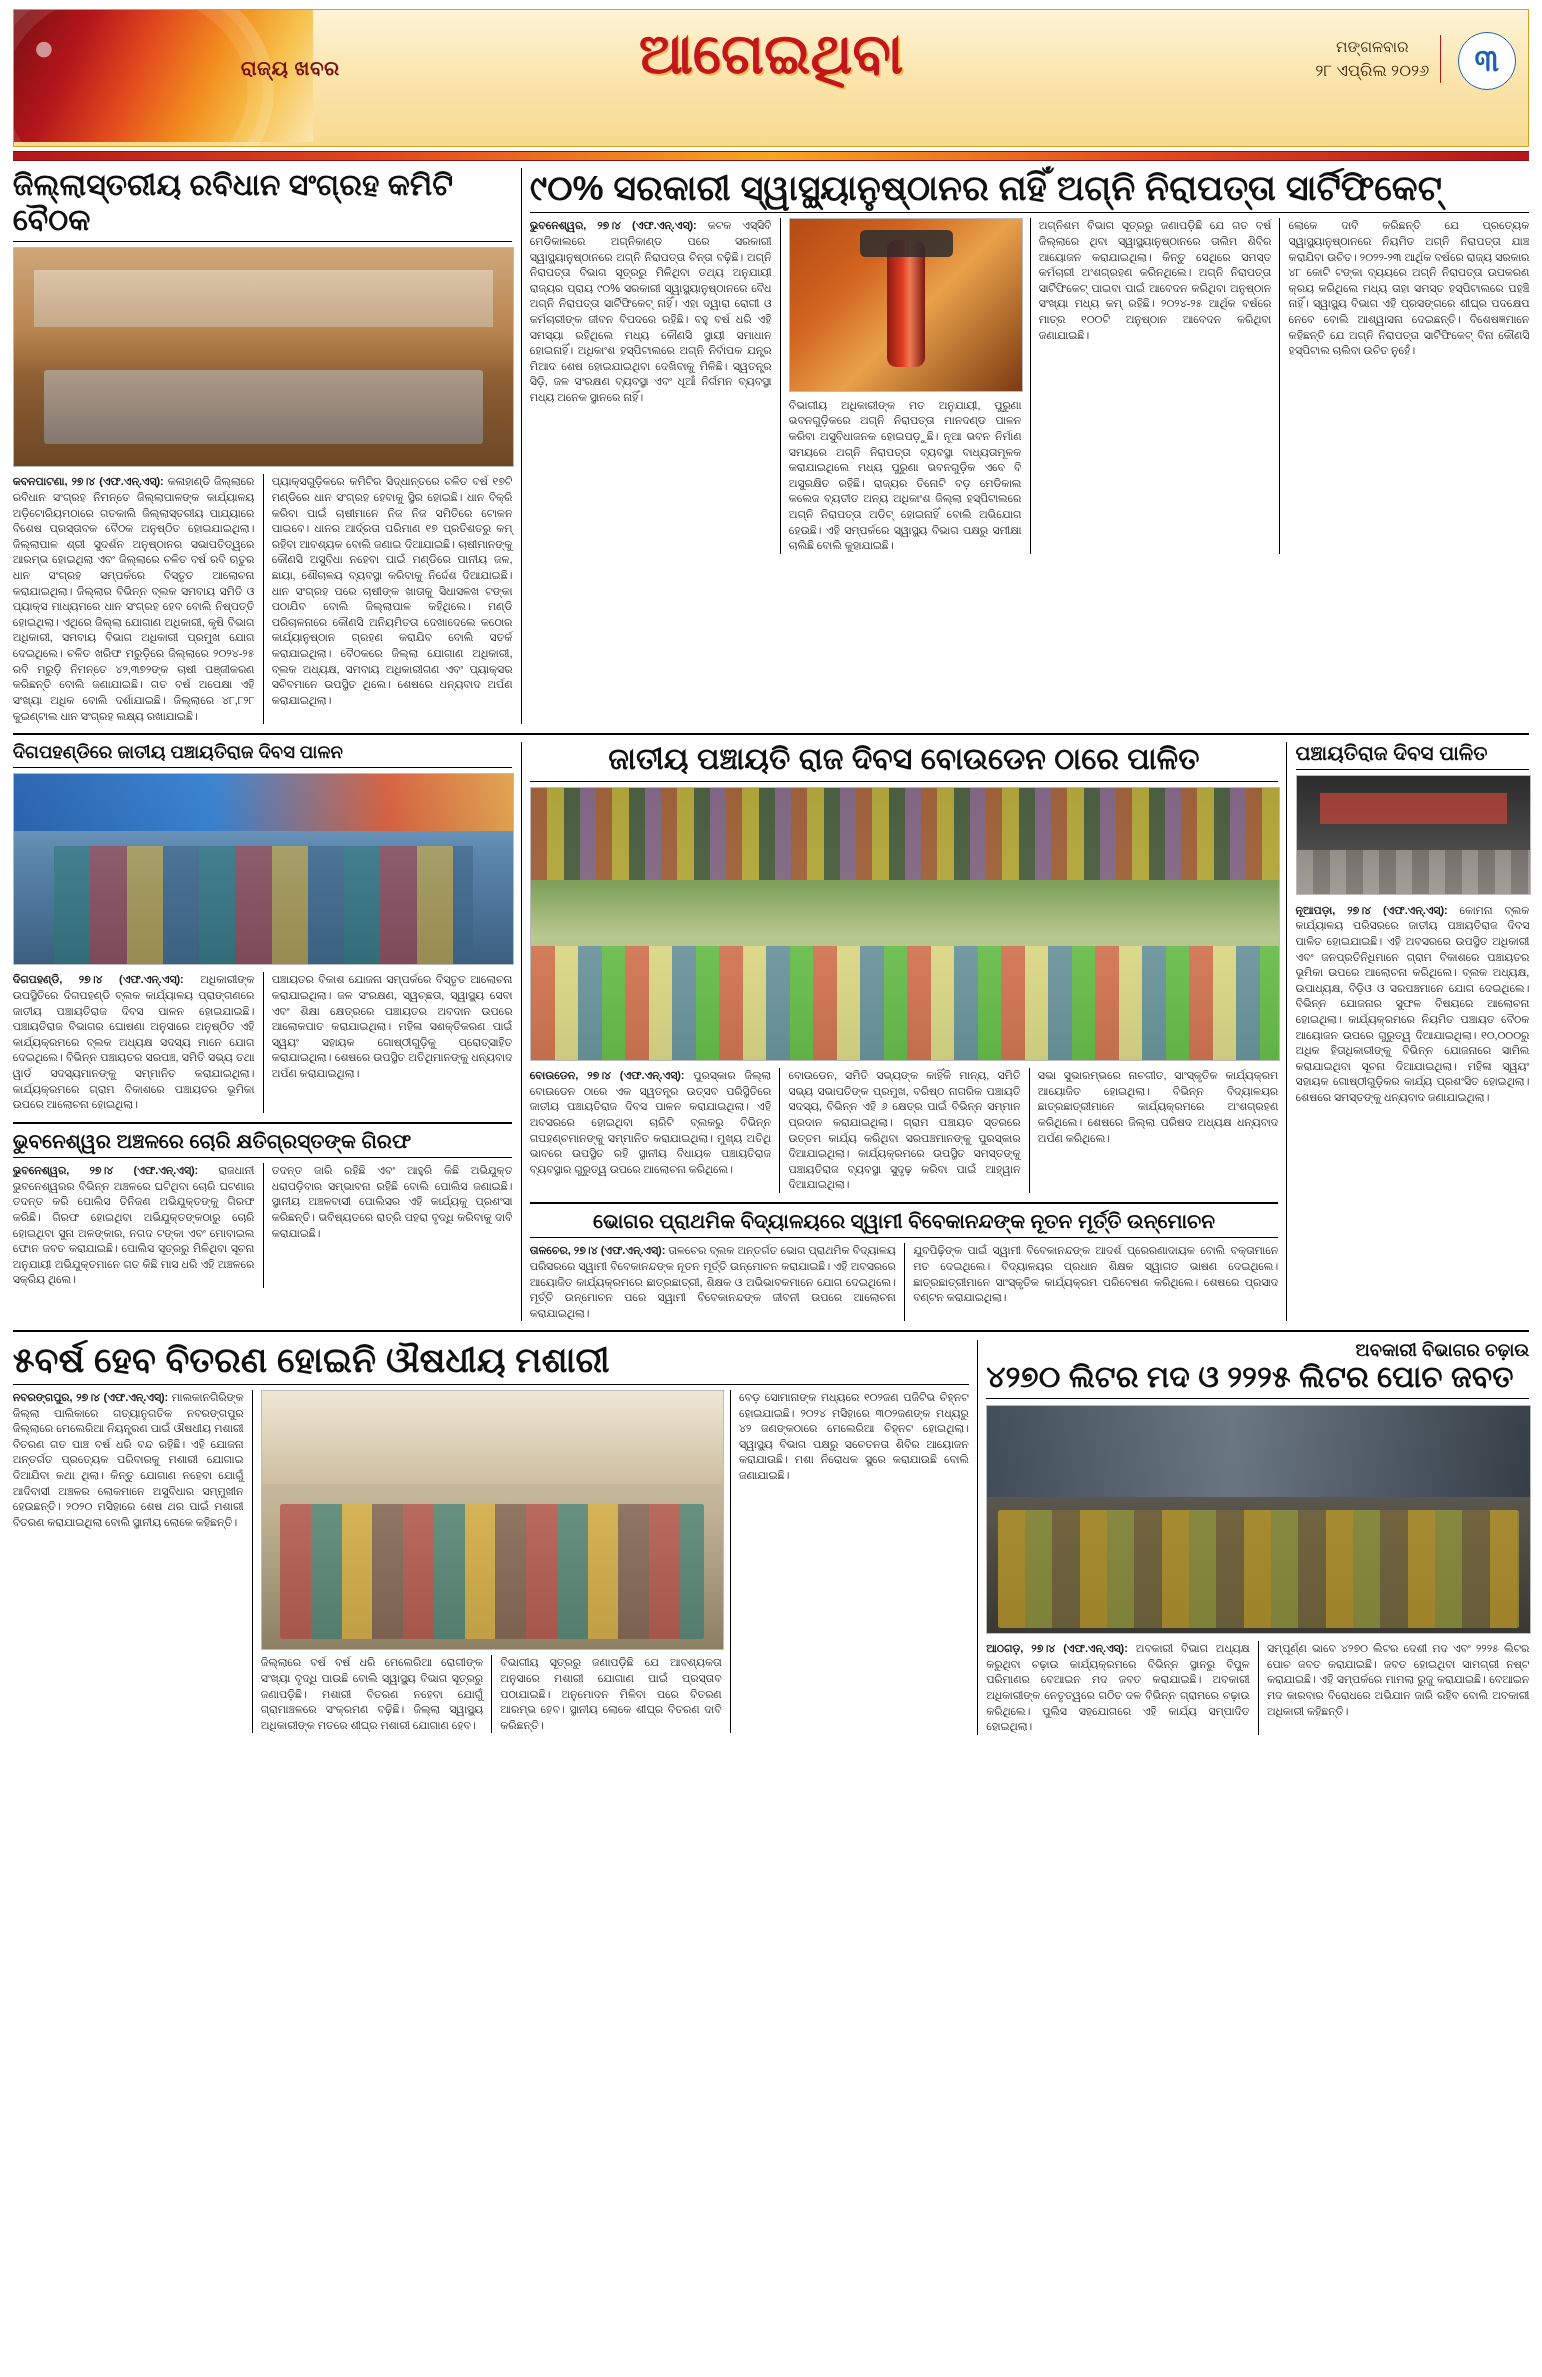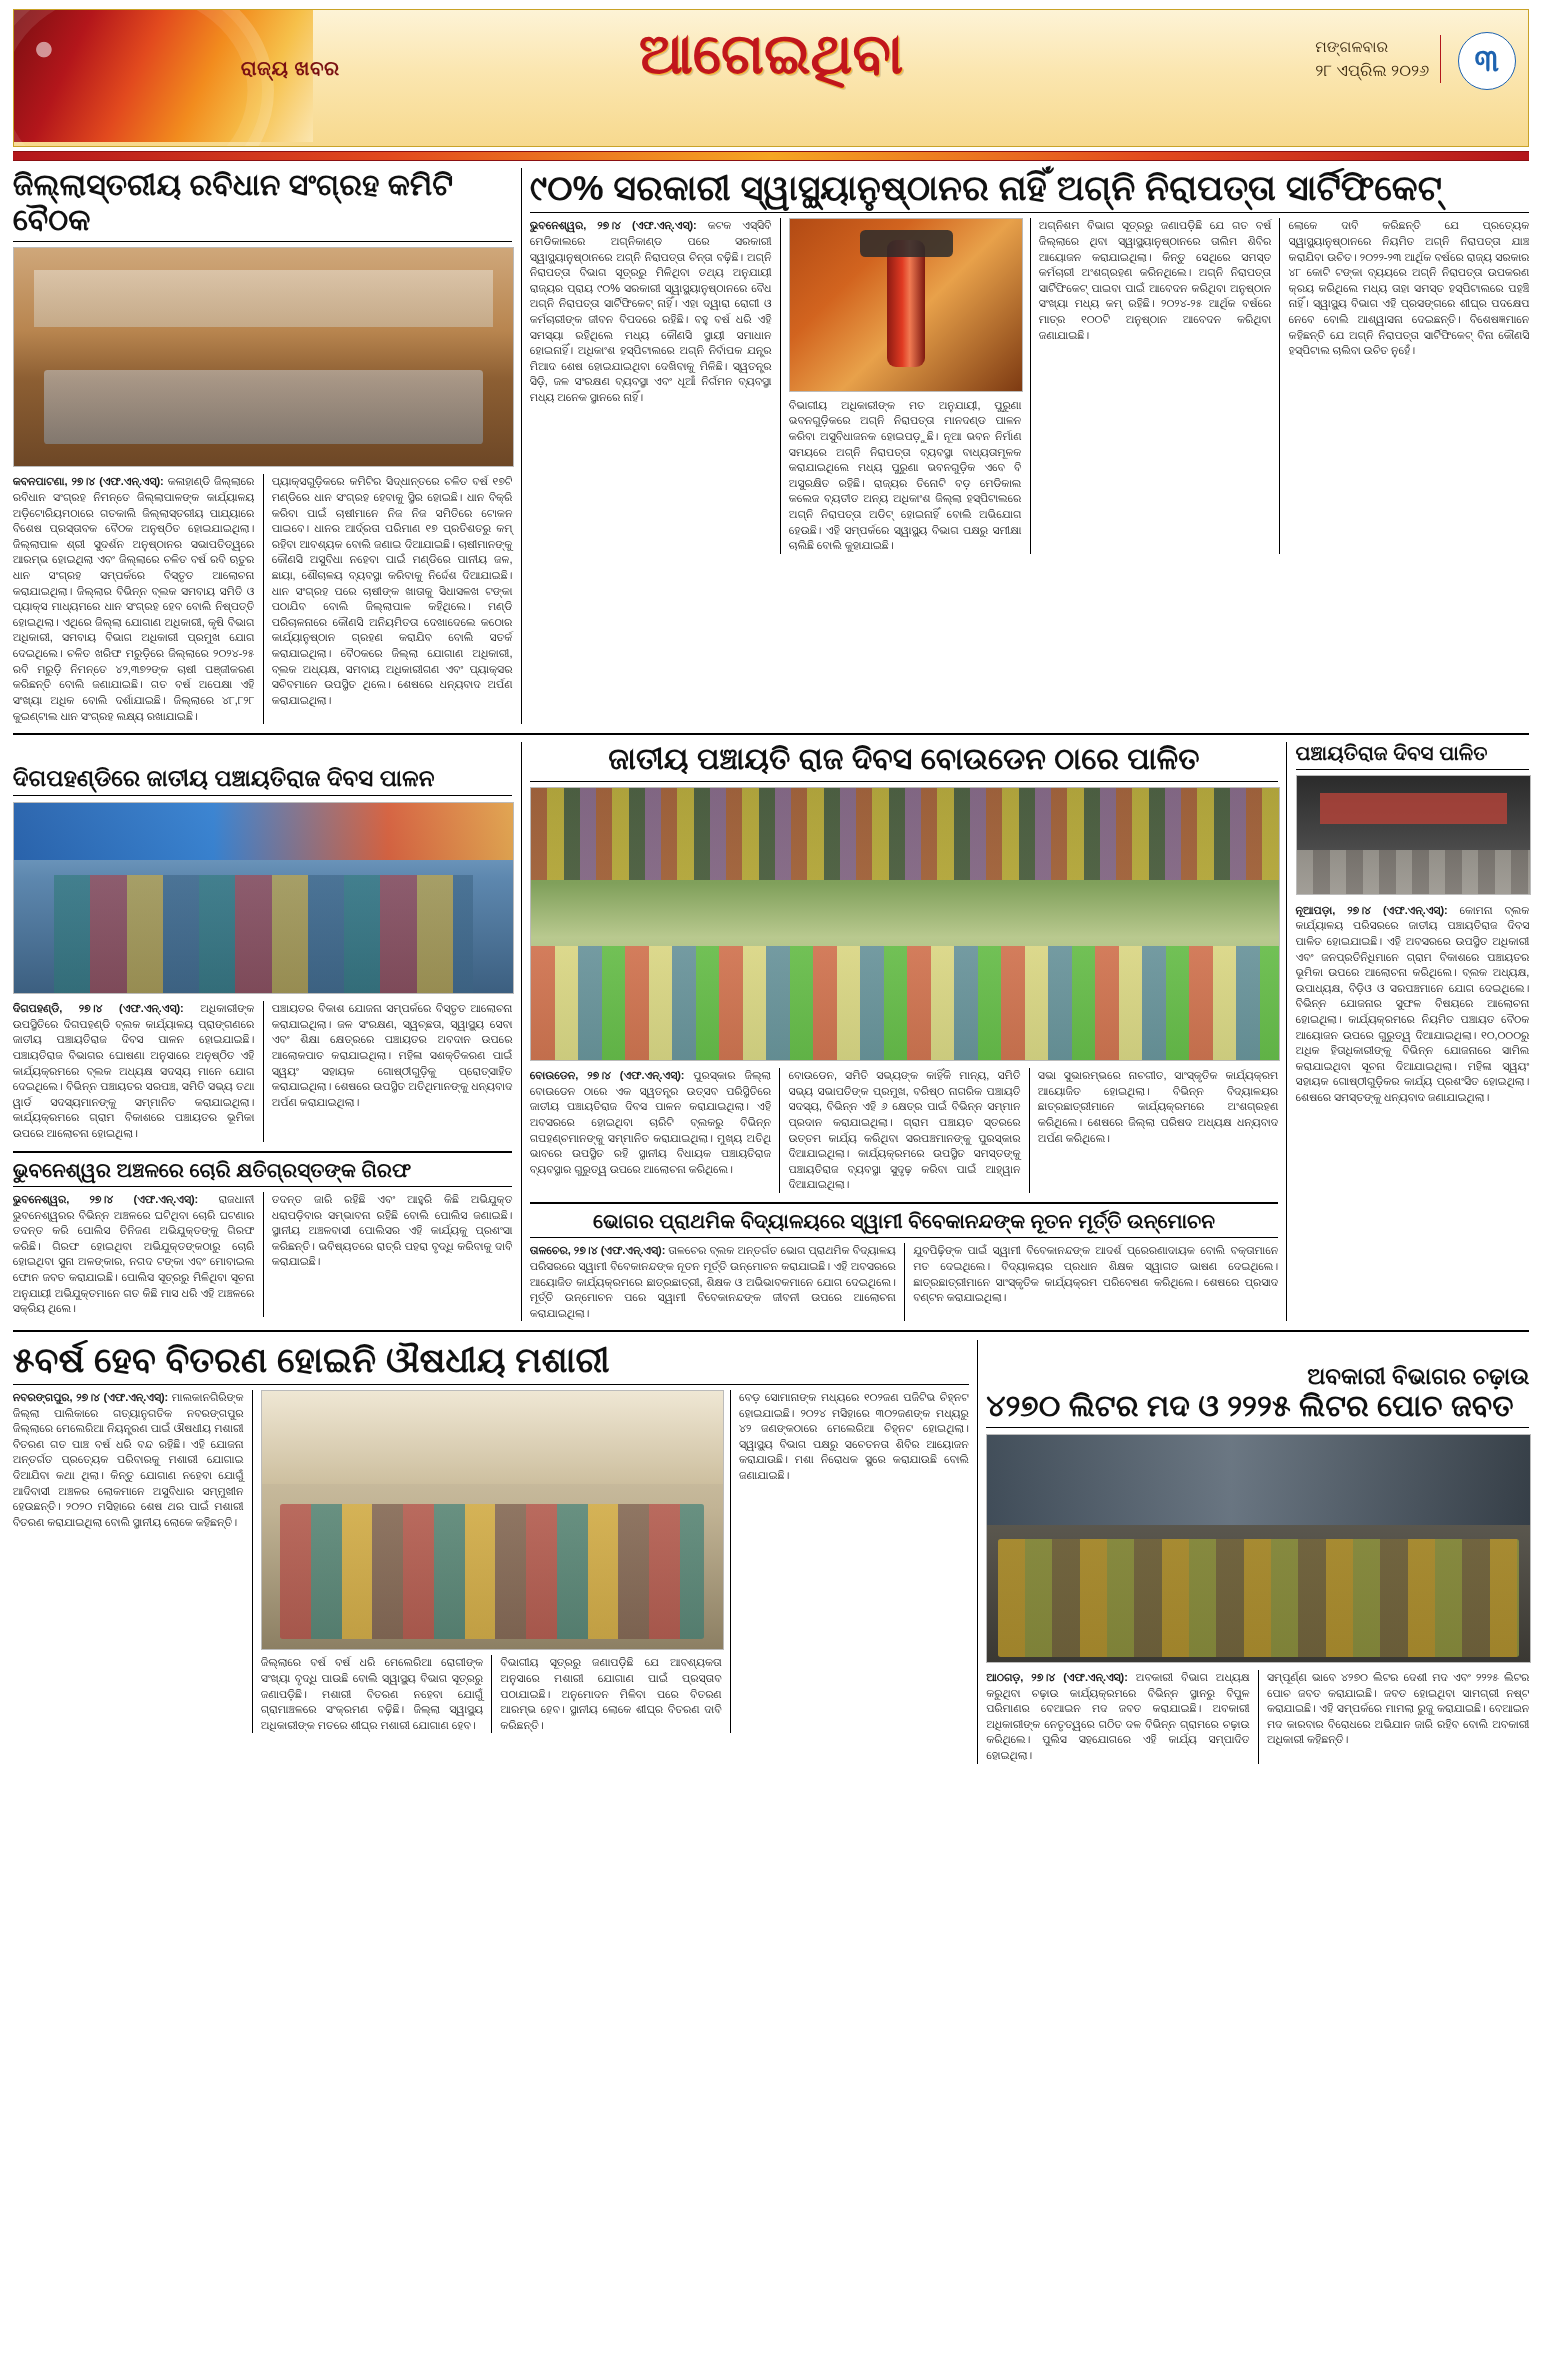--- a/index.html
+++ b/index.html
@@ -52,21 +52,21 @@
     font-weight:bold;
     color:#c1161c;
     text-shadow:0.9px 0.9px 0 #f6b733, 1.8px 1.8px 0 rgba(0,0,0,.15);
     white-space:nowrap;
   }
   .mast-right{
     position:absolute;right:12.7px;top:18px;
     display:flex;align-items:center;gap:16.3px;
   }
   .mast-date{
-    text-align:left;color:#3b2a12;
+    text-align:center;color:#3b2a12;
     font-size:16.3px;line-height:1.5;
     padding-right:11px;
     border-right:1.8px solid #b3161b;
   }
   .mast-date .d1{font-size:15.4px;}
   .mast-date .d2{font-size:16.3px;}
   .page-no{
     width:56px;height:56px;border-radius:50%;
     background:#ffffff;border:1.8px solid #1e63b0;
     color:#1e63b0;font-size:31px;font-weight:bold;
@@ -79,21 +79,21 @@
     border-top:0.9px solid #8a0f12;border-bottom:0.9px solid #8a0f12;
   }
 
   
   .hl{
     font-weight:bold;color:#111;
     line-height:1.15;
   }
   .headline-xl{font-size:35px;}
   .headline-lg{font-size:30px;}
-  .headline-md{font-size:23px;margin-top:23px;}
+  .headline-md{font-size:18px;}
   .headline-sm{font-size:20px;}
   .rule-thin{border-top:0.9px solid #000;margin:3.6px 0 5.4px 0;}
   .rule-thick{border-top:2.7px solid #000;margin:4.5px 0 6.3px 0;}
 
   .body-col{
     font-size:11px;
     line-height:1.42;
     text-align:justify;
     color:#1a1a1a;
     letter-spacing:-0.1px;

